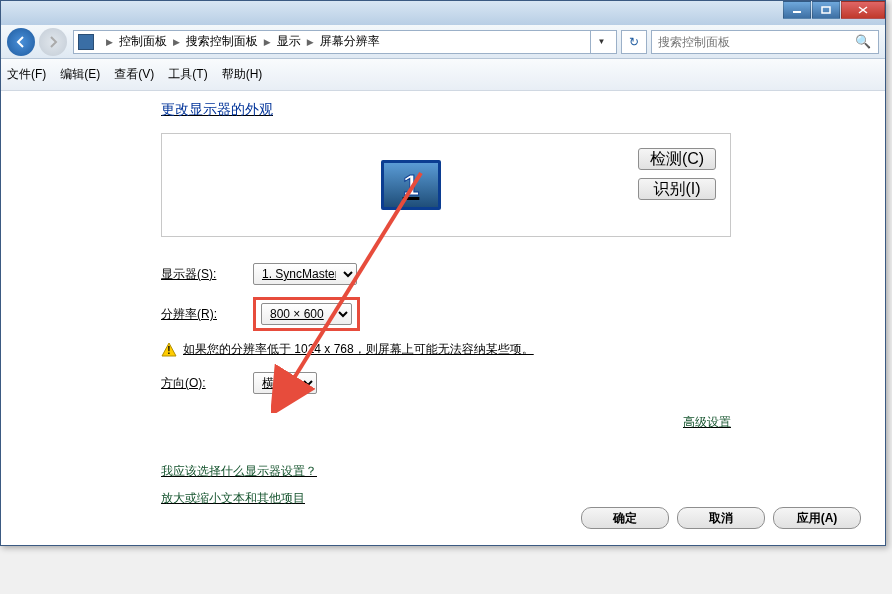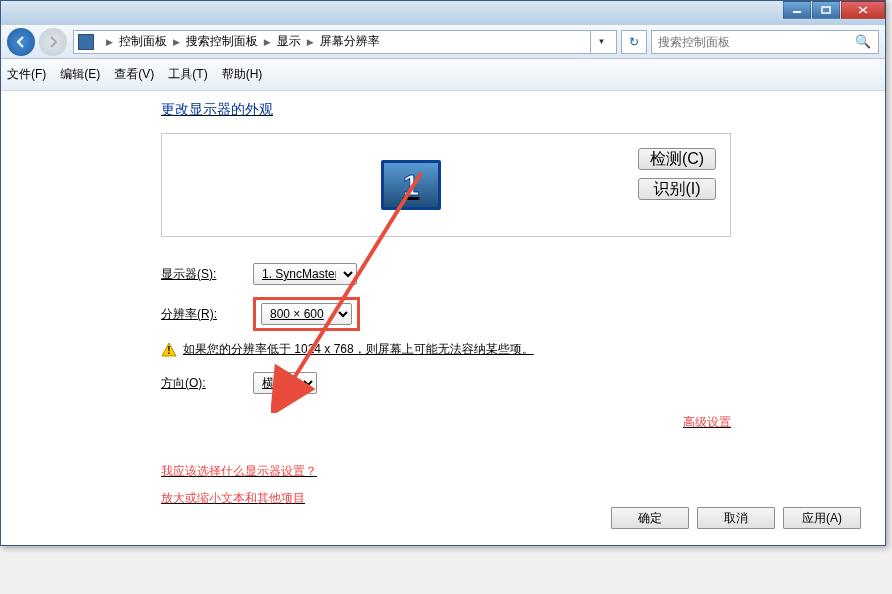--- a/index.html
+++ b/index.html
@@ -44,26 +44,26 @@
 .form-row select { height:22px; font-size:12px; border:1px solid #8e8e8e; border-radius:2px; background:linear-gradient(to bottom,#fff,#eee); padding:0 4px; }
 .sel-display { width:104px; }
 .sel-res { width:91px; }
 .sel-orient { width:64px; }
 
 .res-highlight { display:inline-flex; padding:3px 5px; border:3px solid #e74c3c; align-items:center; }
 .warn-row { font-size:12px; display:flex; align-items:center; margin:-2px 0 14px 0; }
 .warn-icon { width:16px; height:16px; margin-right:6px; display:inline-flex; align-items:center; justify-content:center; }
 
 .adv-link { text-align:right; margin-top:18px; }
-.adv-link a, .links a { color:#ef4444; font-size:12px; text-decoration:none; cursor:pointer; }
+.adv-link a, .links a { color:#14532d; font-size:12px; text-decoration:none; cursor:pointer; }
 .links { margin-top:30px; }
 .links div { margin-bottom:8px; }
 
 .footer { position:absolute; bottom:16px; right:24px; display:flex; gap:8px; }
-.footer button { width:78px; height:22px; font-size:12px; background:linear-gradient(to bottom,#f5f5f5,#e1e1e1); border:1px solid #8e8e8e; border-radius:1px; cursor:pointer; }
+.footer button { width:88px; height:22px; font-size:12px; background:linear-gradient(to bottom,#f5f5f5,#e1e1e1); border:1px solid #8e8e8e; border-radius:10px; cursor:pointer;font-weight:bold; }
 
 svg.arrow-annot { position:absolute; left:270px; top:80px; pointer-events:none; }
 </style>
 </head>
 <body>
 
 <div class="window">
 
   <div class="titlebar">
     <div class="winbtn min">

